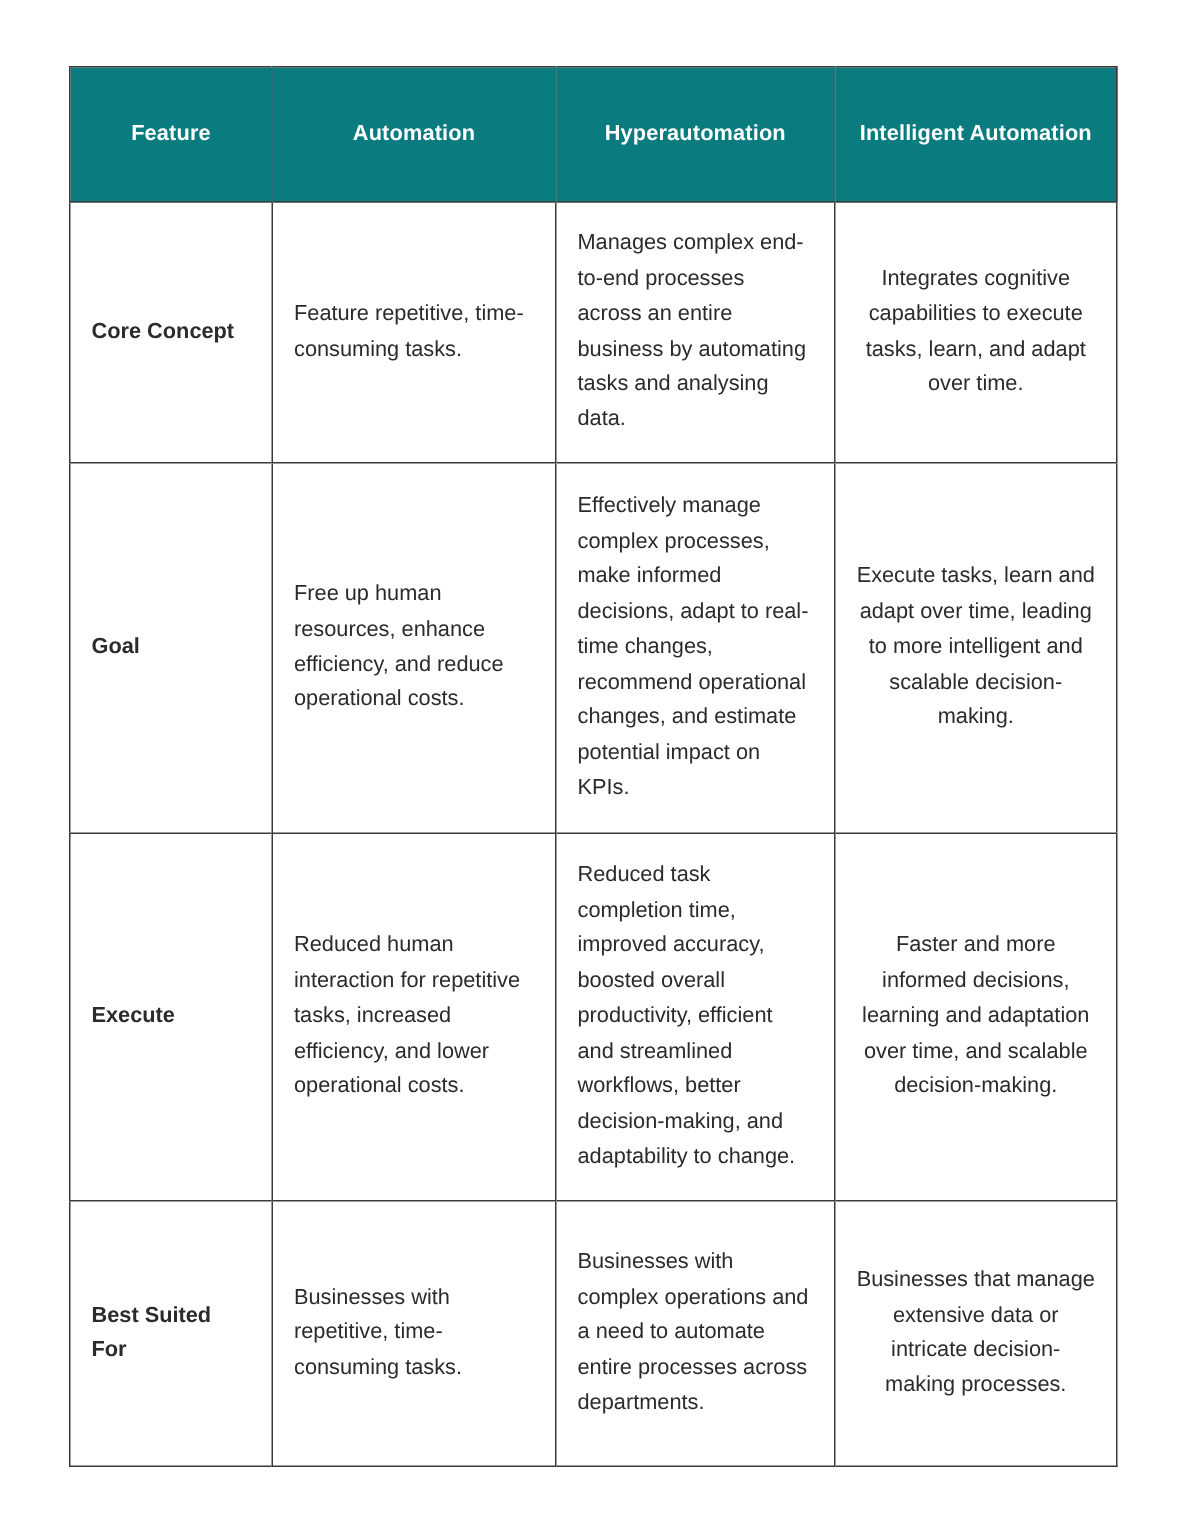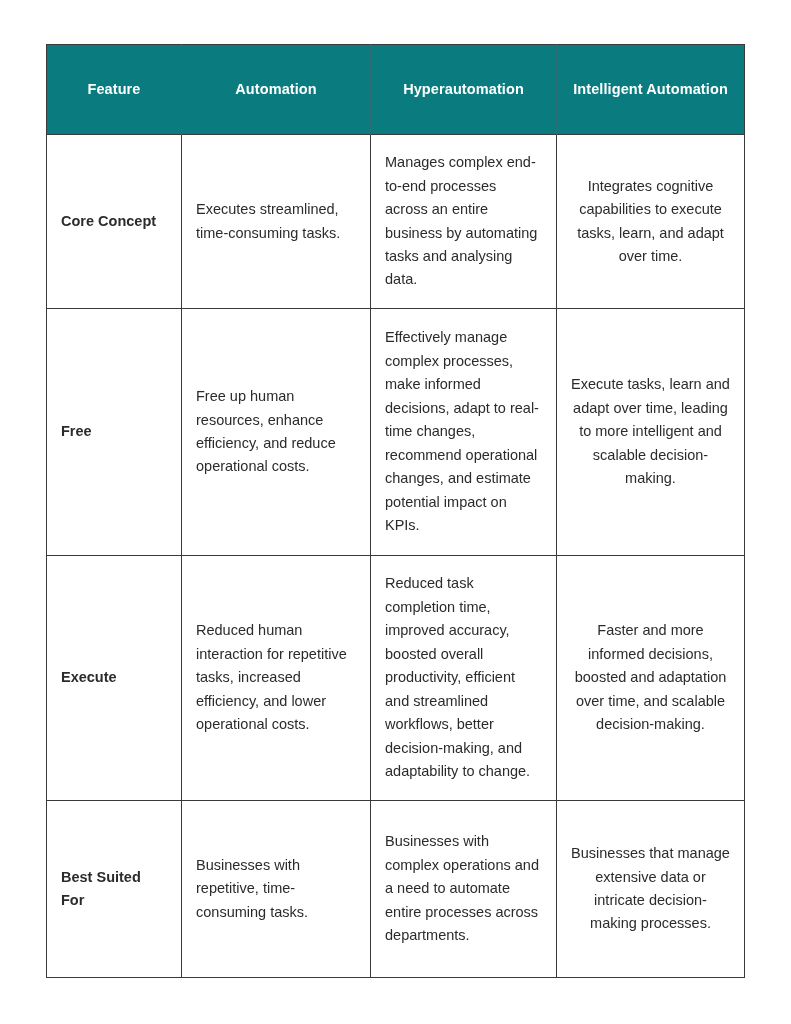--- a/index.html
+++ b/index.html
@@ -100,37 +100,37 @@
         <th>Hyperautomation</th>
         <th>Intelligent
 Automation</th>
       </tr>
     </thead>
 
     <tbody>
 
       <tr class="row-core">
         <td class="row-label">Core Concept</td>
-        <td class="cell-text">Executes streamlined, time-consuming tasks.</td>
+        <td class="cell-text">Feature repetitive, time-consuming tasks.</td>
         <td class="cell-text">Manages complex end-to-end processes across an entire business by automating tasks and analysing data.</td>
         <td class="cell-text">Integrates cognitive capabilities to execute tasks, learn, and adapt over time.</td>
       </tr>
 
       <tr class="row-goal">
-        <td class="row-label">Free</td>
+        <td class="row-label">Goal</td>
         <td class="cell-text">Free up human resources, enhance efficiency, and reduce operational costs.</td>
         <td class="cell-text">Effectively manage complex processes, make informed decisions, adapt to real-time changes, recommend operational changes, and estimate potential impact on KPIs.</td>
         <td class="cell-text">Execute tasks, learn and adapt over time, leading to more intelligent and scalable decision-making.</td>
       </tr>
 
       <tr class="row-benefits">
         <td class="row-label">Execute</td>
         <td class="cell-text">Reduced human interaction for repetitive tasks, increased efficiency, and lower operational costs.</td>
         <td class="cell-text">Reduced task completion time, improved accuracy, boosted overall productivity, efficient and streamlined workflows, better decision-making, and adaptability to change.</td>
-        <td class="cell-text">Faster and more informed decisions, boosted and adaptation over time, and scalable decision-making.</td>
+        <td class="cell-text">Faster and more informed decisions, learning and adaptation over time, and scalable decision-making.</td>
       </tr>
 
       <tr class="row-best">
         <td class="row-label">Best Suited
 For</td>
         <td class="cell-text">Businesses with repetitive, time-consuming tasks.</td>
         <td class="cell-text">Businesses with complex operations and a need to automate entire processes across departments.</td>
         <td class="cell-text">Businesses that manage extensive data or intricate decision-making processes.</td>
       </tr>
 

